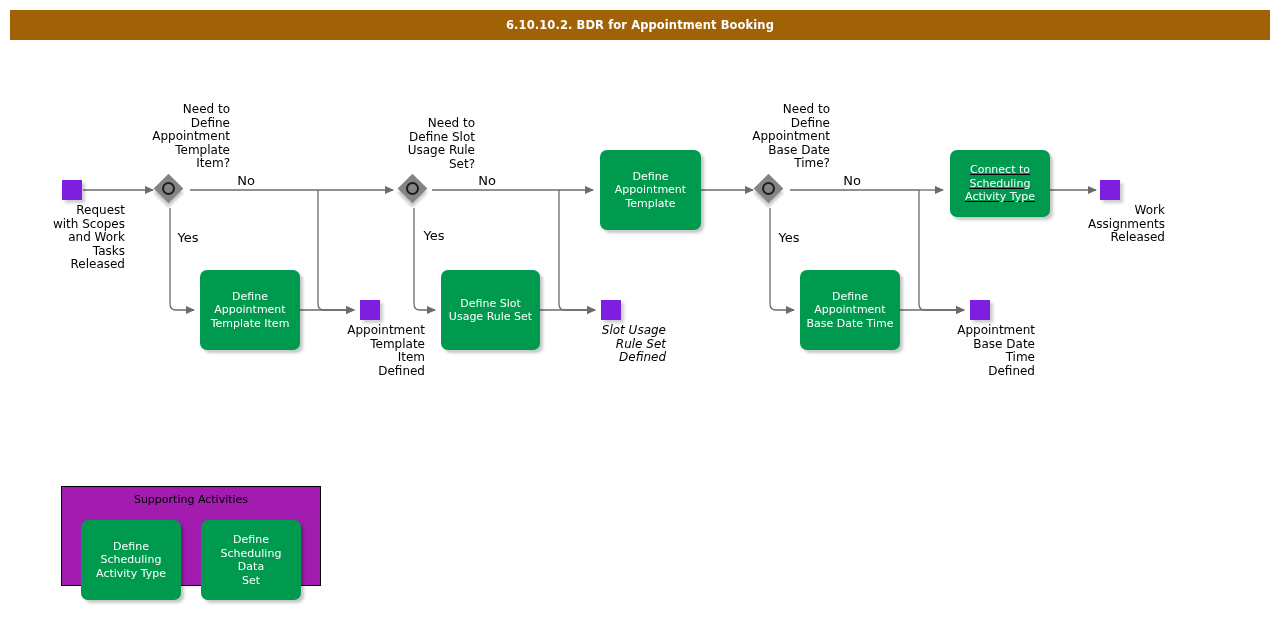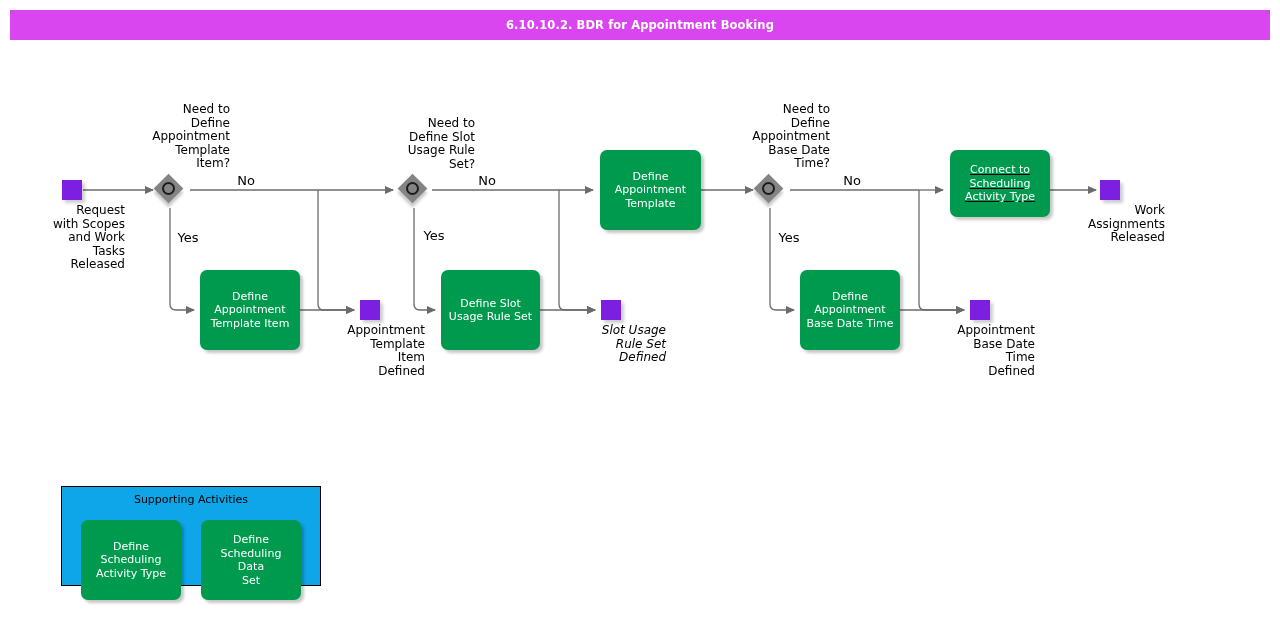--- a/index.html
+++ b/index.html
@@ -16,21 +16,21 @@
     color: #000000;
   }
 
   
   #title-bar {
     position: absolute;
     left: 10px;
     top: 10px;
     width: 1260px;
     height: 30px;
-    background: #d946ef;
+    background: #a16207;
     display: flex;
     align-items: center;
     justify-content: center;
   }
   #title-bar .title-text {
     color: #ffffff;
     font-size: 11.5px;
     font-weight: bold;
     font-family: "DejaVu Sans", sans-serif;
     letter-spacing: 0.1px;
@@ -138,21 +138,21 @@
   }
 
   
   #supporting-group {
     position: absolute;
     left: 61px;
     top: 486px;
     width: 260px;
     height: 100px;
     border: 1.5px solid #000000;
-    background: #0ea5e9;
+    background: #a21caf;
     box-sizing: border-box;
   }
   #supporting-group .group-title {
     position: absolute;
     top: 6px;
     left: 0;
     width: 100%;
     text-align: center;
     font-size: 11px;
     color: #000000;

